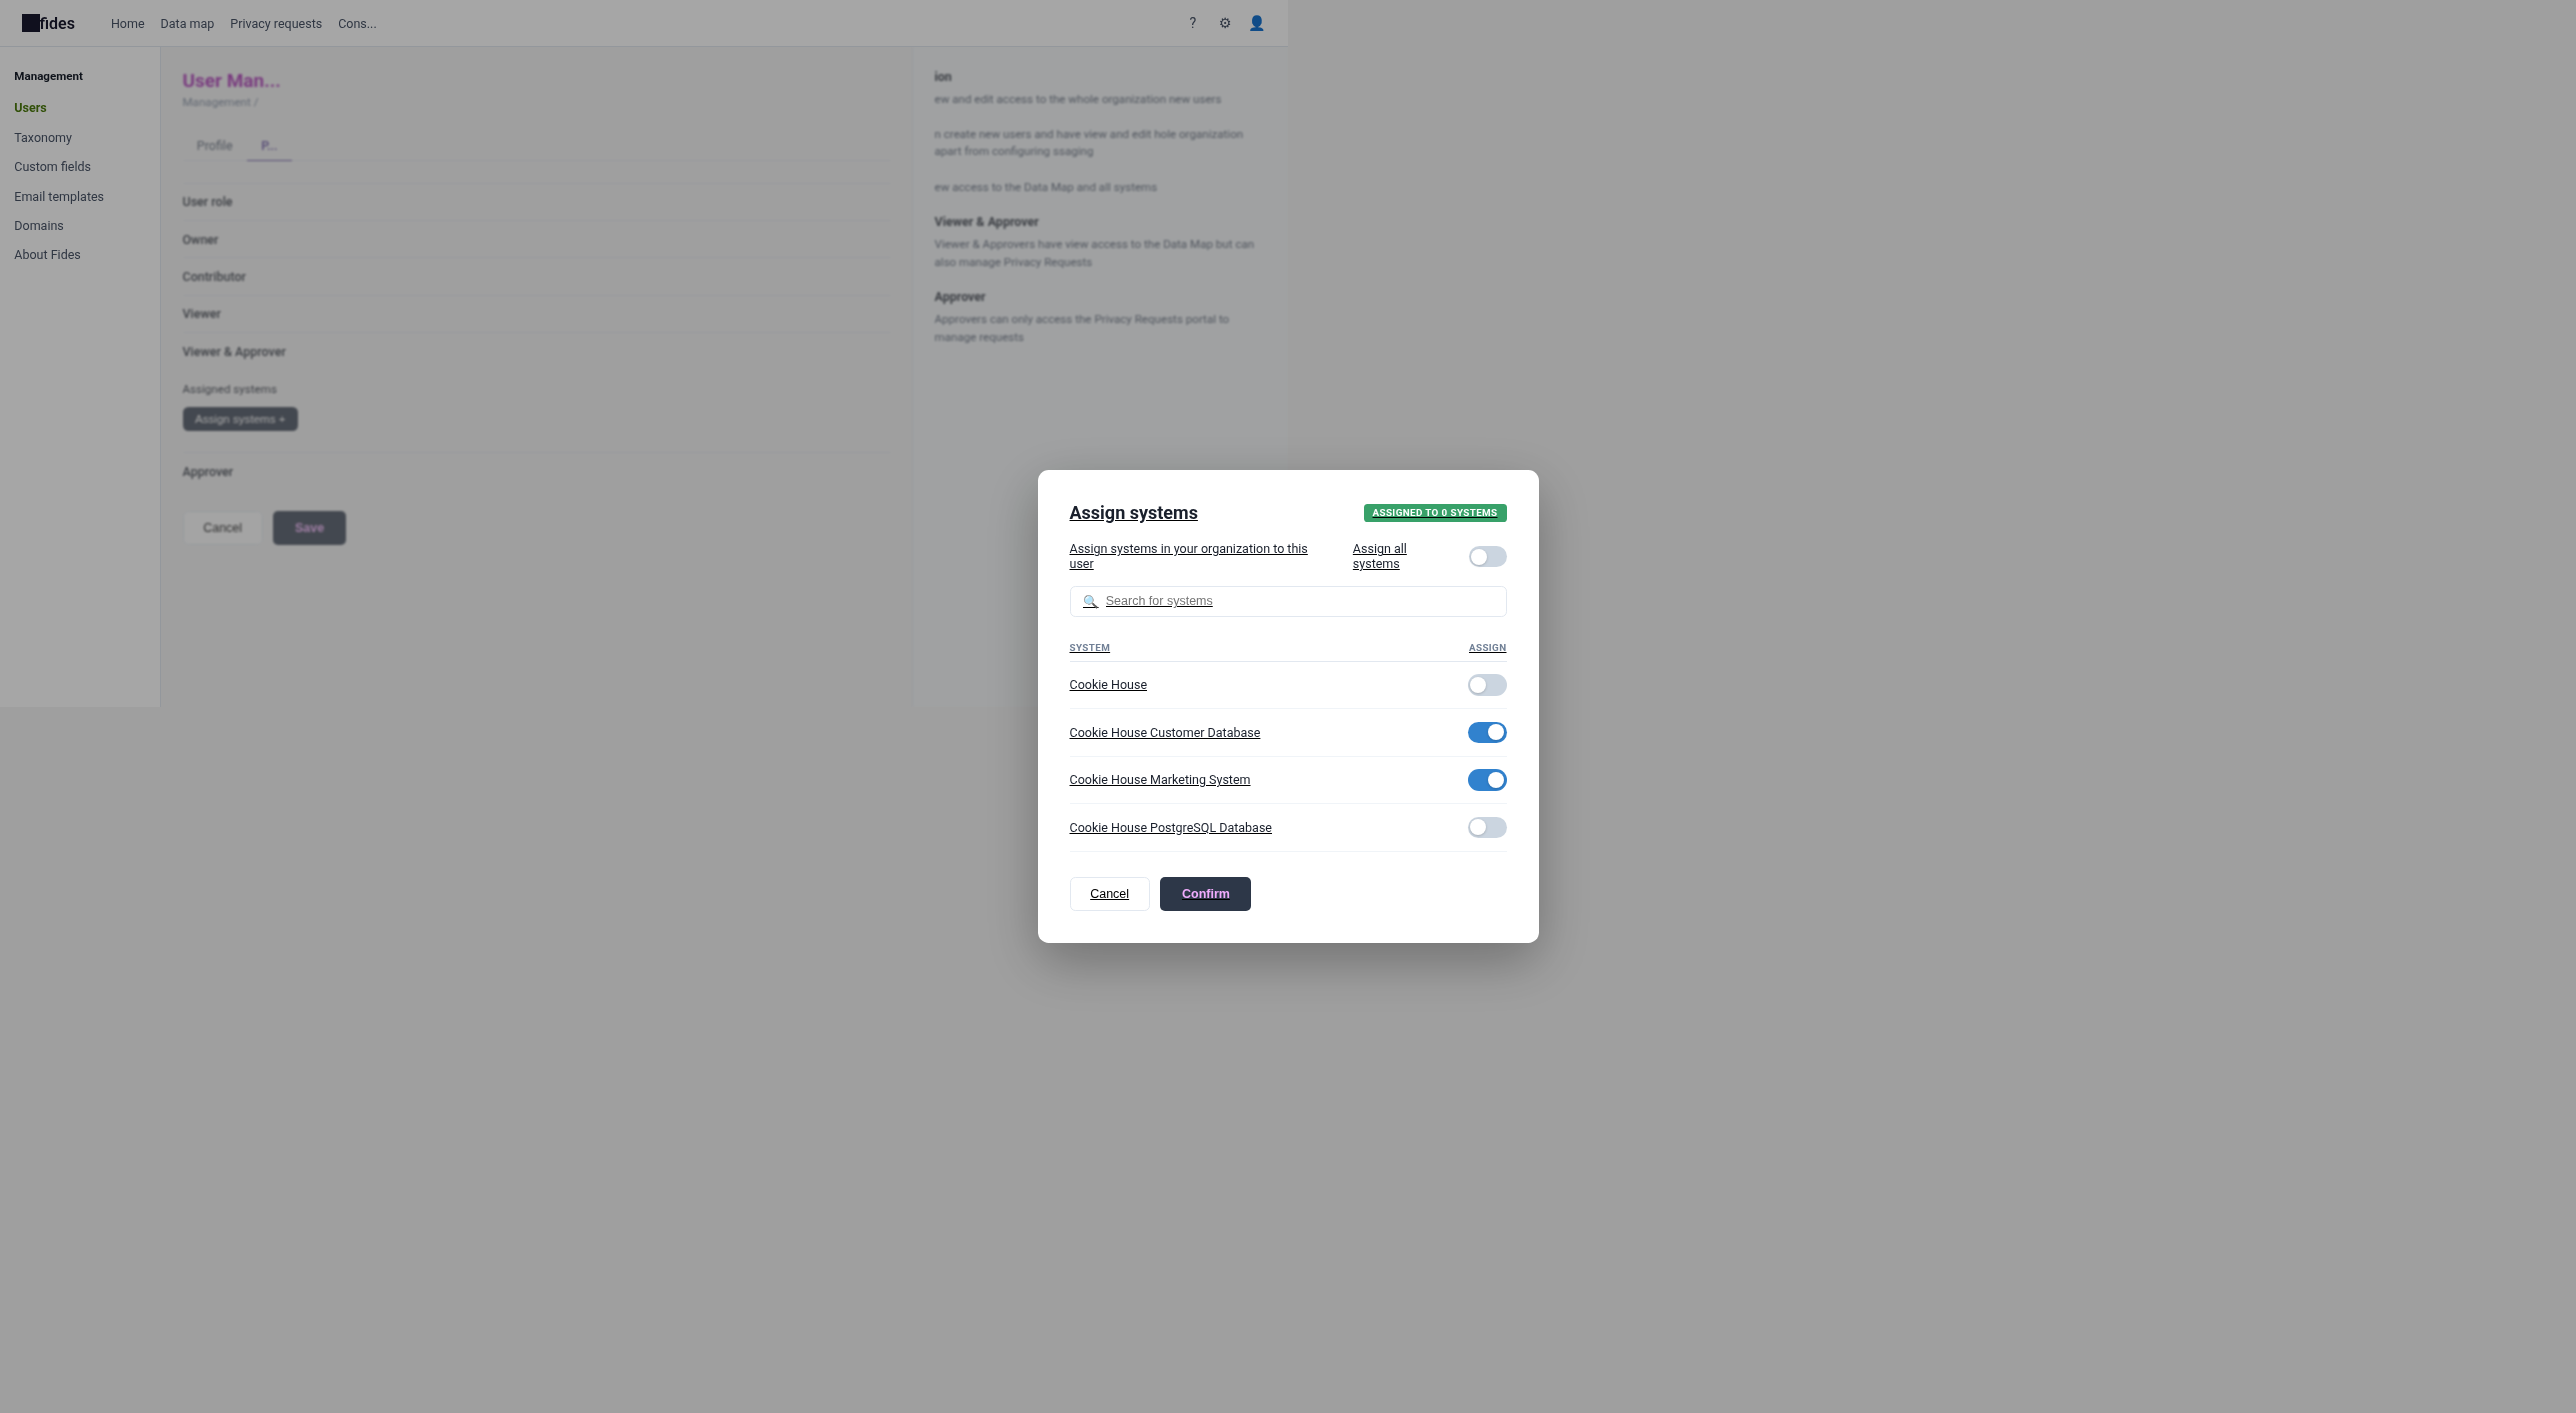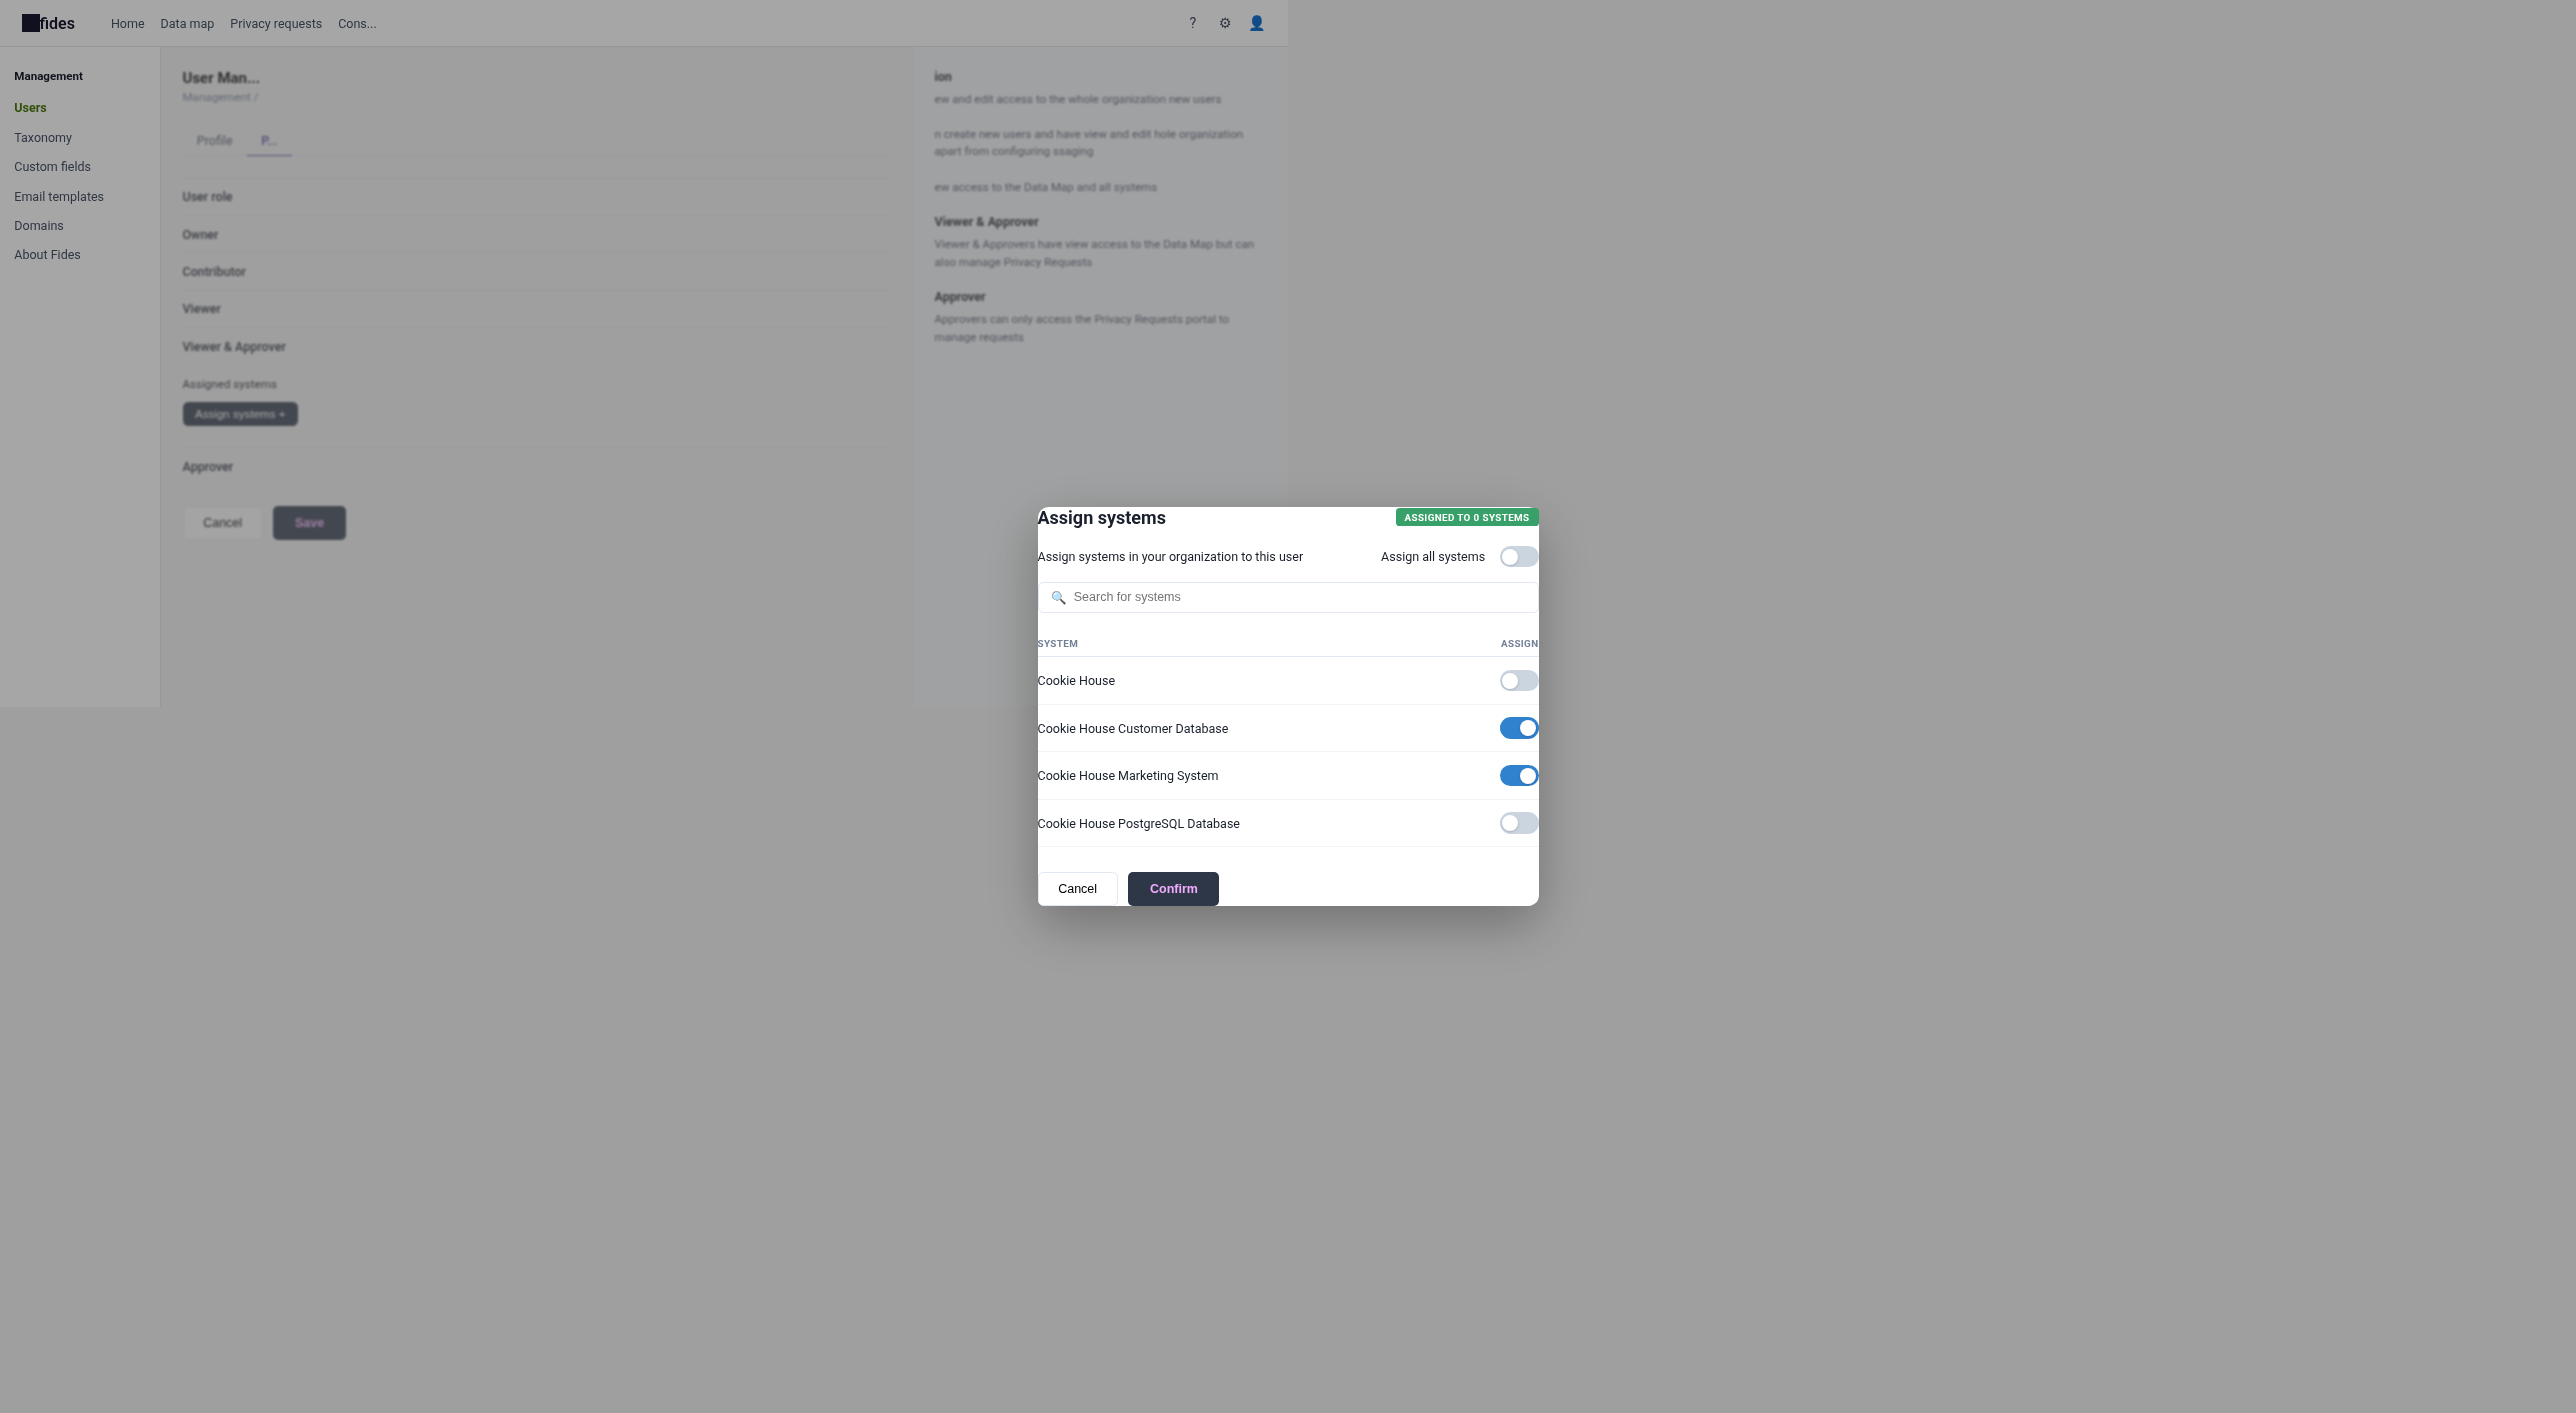--- a/index.html
+++ b/index.html
@@ -99,23 +99,23 @@
     
     .content-area {
       flex: 1;
       padding: 21.5px;
       overflow-y: auto;
       filter: blur(0.9px);
       opacity: 0.7;
     }
 
     .page-title {
-      font-size: 15px;
-      font-weight: 700;
-      color: #000000;
+      font-size: 19px;
+      font-weight: 700;
+      color: #a21caf;
       margin-bottom: 3.6px;
     }
     .breadcrumb {
       font-size: 11.6px;
       color: #718096;
       margin-bottom: 21.5px;
     }
 
     .tabs {
       display: flex;
@@ -187,23 +187,25 @@
       display: flex;
       align-items: center;
       justify-content: center;
     }
 
     
     .modal {
       background: #fff;
       border-radius: 10.7px;
       width: 501px;
+      padding: 32px;
       box-shadow: 0 18px 54px rgba(0,0,0,0.3);
       position: relative;
       z-index: 101;
+      text-decoration: underline;
     }
 
     .modal-header {
       display: flex;
       align-items: center;
       justify-content: space-between;
       margin-bottom: 18px;
     }
     .modal-title {
       font-size: 18px;

